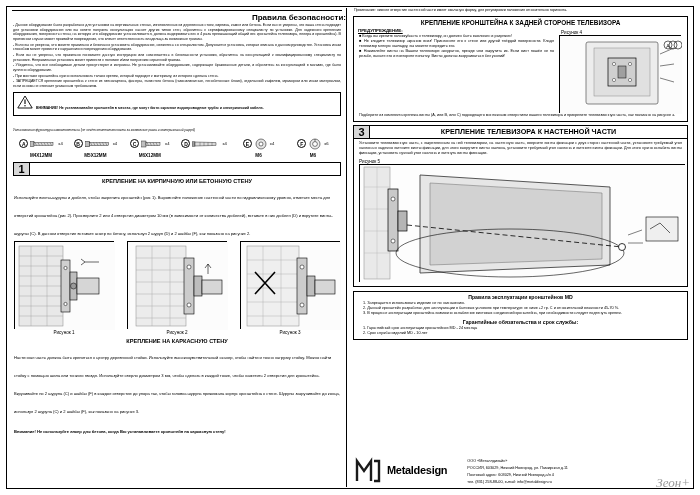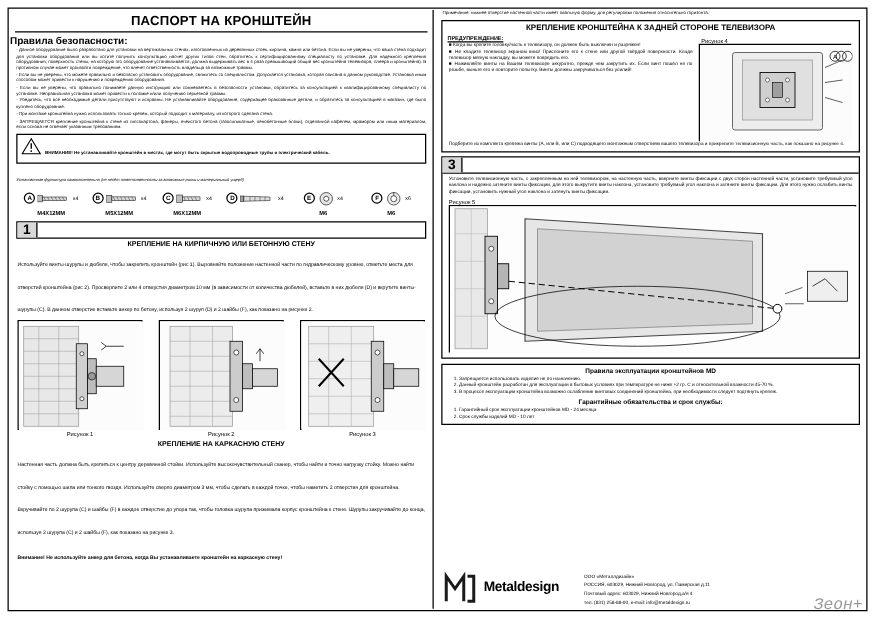--- a/index.html
+++ b/index.html
@@ -23,21 +23,21 @@
   .col-left { position:absolute; left:8px; top:8px; width:338px; height:479px; }
   .col-right { position:absolute; left:349px; top:8px; width:343px; height:479px; }
   .vdiv { position:absolute; left:346px; top:8px; width:1px; height:479px; background:#000; }
 
   .title {
     text-align:center; font-weight:bold; font-size:10.5px; letter-spacing:0.2px;
     margin-top:3px; line-height:1.15;
   }
   .title2 { text-align:center; font-weight:bold; font-size:10px; margin-top:0px; }
   .hr { height:1px; background:#000; margin:2px 4px; }
-  .sec-title { text-align:left; font-weight:bold; font-size:8px; margin:2px 0 1px 0; }
+  .sec-title { text-align:right; font-weight:bold; font-size:8px; margin:2px 0 1px 0; }
   .tiny { font-size:3.6px; line-height:1.28; text-align:justify; }
   .tiny5 { font-size:4.1px; line-height:1.3; text-align:justify; }
   .bold { font-weight:bold; }
 
   
   .safety { padding:0 5px; }
   .safety p { margin:0 0 1.2px 0; }
 
   .warnbox {
     border:1px solid #000; margin:3px 5px 0 5px; padding:2px 3px;
@@ -88,33 +88,32 @@
   .gtitle { text-align:center; font-weight:bold; font-size:5.2px; margin-bottom:1.5px; }
 
   
   .footer { position:absolute; left:349px; bottom:10px; width:343px; display:flex; gap:6px; align-items:flex-start; padding-left:6px;}
   .logo-mark { width:26px; height:26px; flex:0 0 26px; }
   .logo-text { font-size:11px; font-weight:bold; letter-spacing:-0.3px; margin-top:7px; }
   .addr { font-size:3.8px; line-height:1.35; margin-top:2px; }
 
   .watermark {
     position:absolute; right:10px; bottom:4px; font-size:13px; color:#9a9a9a;
-    font-family:Liberation Mono, monospace; font-style:italic;
+    font-family:Liberation Serif, serif; font-style:italic;
   }
   .svgfill { display:block; }
 </style>
 </head>
 <body>
 
 <div class="page">
   <div class="frame"></div>
   <div class="vdiv"></div>
 
   <div class="col-left">
-    <div class="title">ПАСПОРТ НА КРОНШТЕЙН</div>
     <div class="hr"></div>
     <div class="sec-title">Правила безопасности:</div>
     <div class="safety">
       <p class="tiny">- Данное оборудование было разработано для установки на вертикальных стенах, изготовленных из деревянных стоек, кирпича, камня или бетона. Если вы не уверены, что ваша стена подходит для установки оборудования или вы хотите получить консультацию насчет других типов стен, обратитесь к сертифицированному специалисту по установке. Для надежного крепления оборудования, поверхность стены, на которую это оборудование устанавливается, должна выдерживать вес в 4 раза превышающий общий вес кронштейна телевизора, плеера и кронштейна). В противном случае может произойти повреждение, что влечет ответственность владельца за возможные травмы.</p>
       <p class="tiny">- Если вы не уверены, что можете правильно и безопасно установить оборудование, свяжитесь со специалистом. Допускается установка, которая описана в данном руководстве. Установка иным способом может привести к нарушению и повреждению оборудования.</p>
       <p class="tiny">- Если вы не уверены, что правильно понимаете данную инструкцию или сомневаетесь в безопасности установки, обратитесь за консультацией к квалифицированному специалисту по установке. Неправильная установка может привести к поломке и/или получению серьезной травмы.</p>
       <p class="tiny">- Убедитесь, что все необходимые детали присутствуют и исправны. Не устанавливайте оборудование, содержащее бракованные детали, и обратитесь за консультацией в магазин, где было куплено оборудование.</p>
       <p class="tiny">- При монтаже кронштейна нужно использовать только крепеж, который подходит к материалу, из которого сделана стена.</p>
       <p class="tiny">- ЗАПРЕЩАЕТСЯ крепление кронштейна к стене из гипсокартона, фанеры, ячеистого бетона (газосиликатные, пенобетонные блоки), отделанной кафелем, мрамором или иным материалом, если основа не отвечает указанным требованиям.</p>
     </div>
@@ -359,20 +358,21 @@
             </svg>
           </div>
         </div>
       </div>
       <div class="rlist" style="padding-bottom:3px;">Подберите из комплекта крепежа винты (A, или B, или C) подходящего монтажным отверстиям вашего телевизора и прикрепите телевизионную часть, как показано на рисунке 4.</div>
     </div>
 
     <div class="rbox" style="border:1px solid #000; margin-top:3px;">
       <div style="display:flex; align-items:stretch; border-bottom:1px solid #000;">
         <div class="step-num" style="border-right:1px solid #000;">3</div>
+        <div class="step-title">КРЕПЛЕНИЕ ТЕЛЕВИЗОРА К НАСТЕННОЙ ЧАСТИ</div>
       </div>
       <div class="rlist" style="padding:2px 5px;">Установите телевизионную часть, с закрепленным на ней телевизором, на настенную часть, вверните винты фиксации с двух сторон настенной части, установите требуемый угол наклона и надежно затяните винты фиксации, для этого выкрутите винты наклона, установите требуемый угол наклона и затяните винты фиксации. Для этого нужно ослабить винты фиксации, установить нужный угол наклона и затянуть винты фиксации.</div>
       <div style="padding:0 5px 4px 5px;">
         <div class="figcap" style="text-align:left;">Рисунок 5</div>
         <div class="fig" style="width:326px;height:118px;">
           <svg width="326" height="118" viewBox="0 0 326 118" class="svgfill">
             <rect x="0" y="0" width="326" height="118" fill="#fdfdfd"></rect>
 
             <rect x="4" y="2" width="26" height="112" fill="#e9e9e9" stroke="#9a9a9a" stroke-width="0.6"></rect>
             <g stroke="#b0b0b0" stroke-width="0.4">

